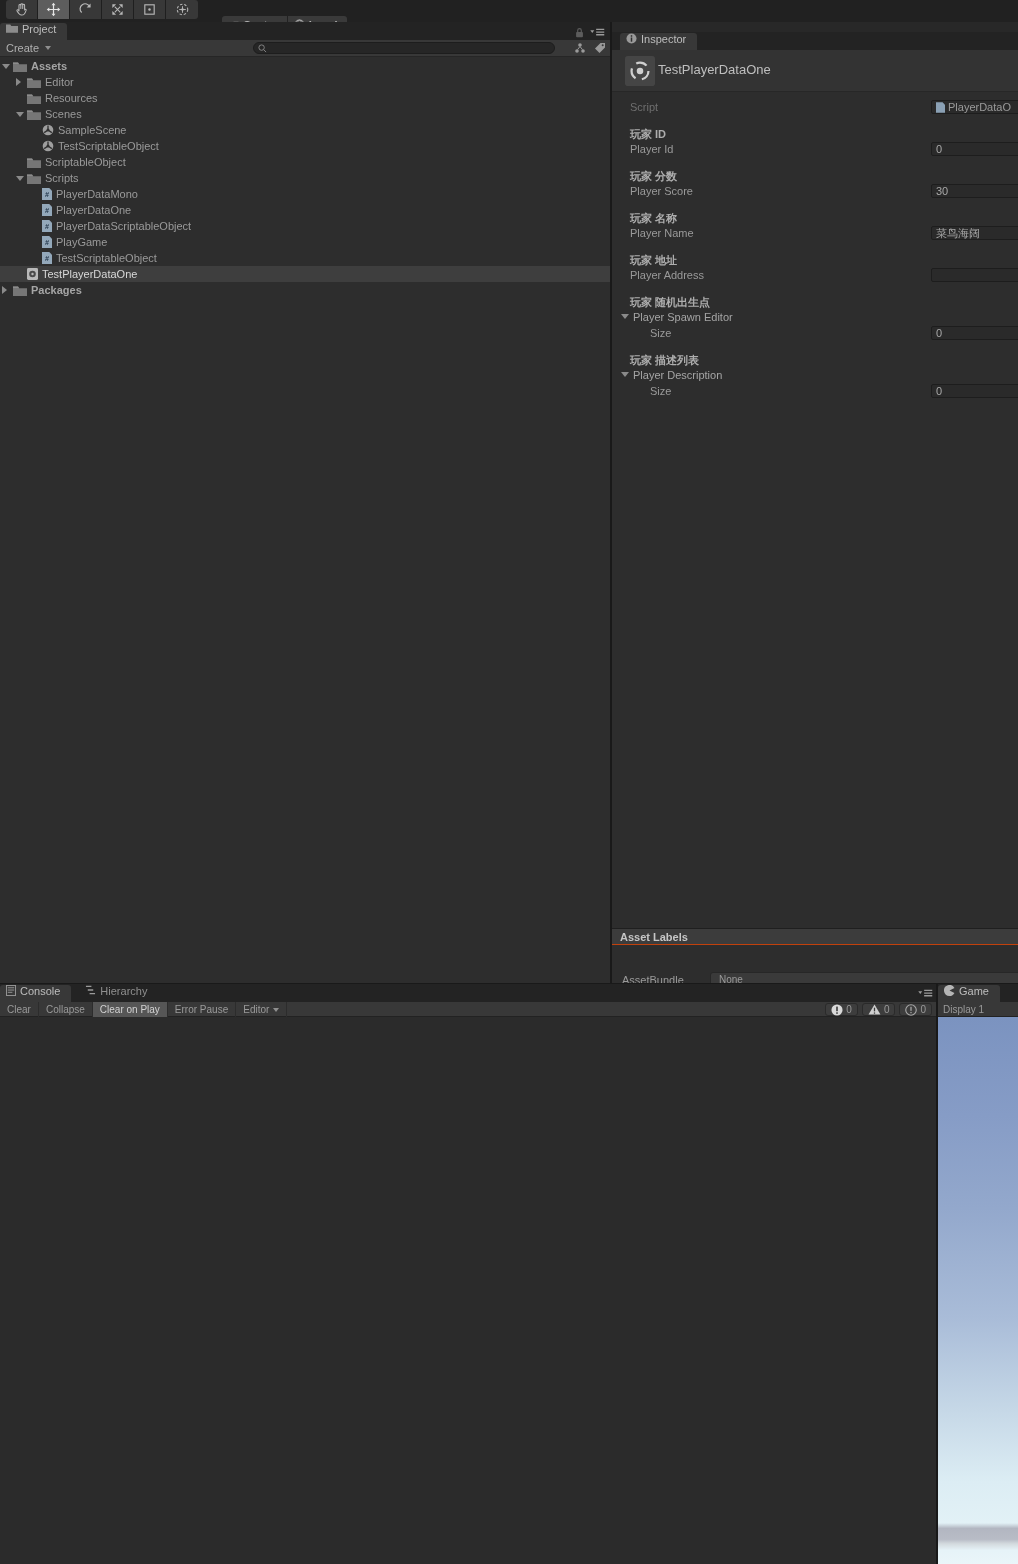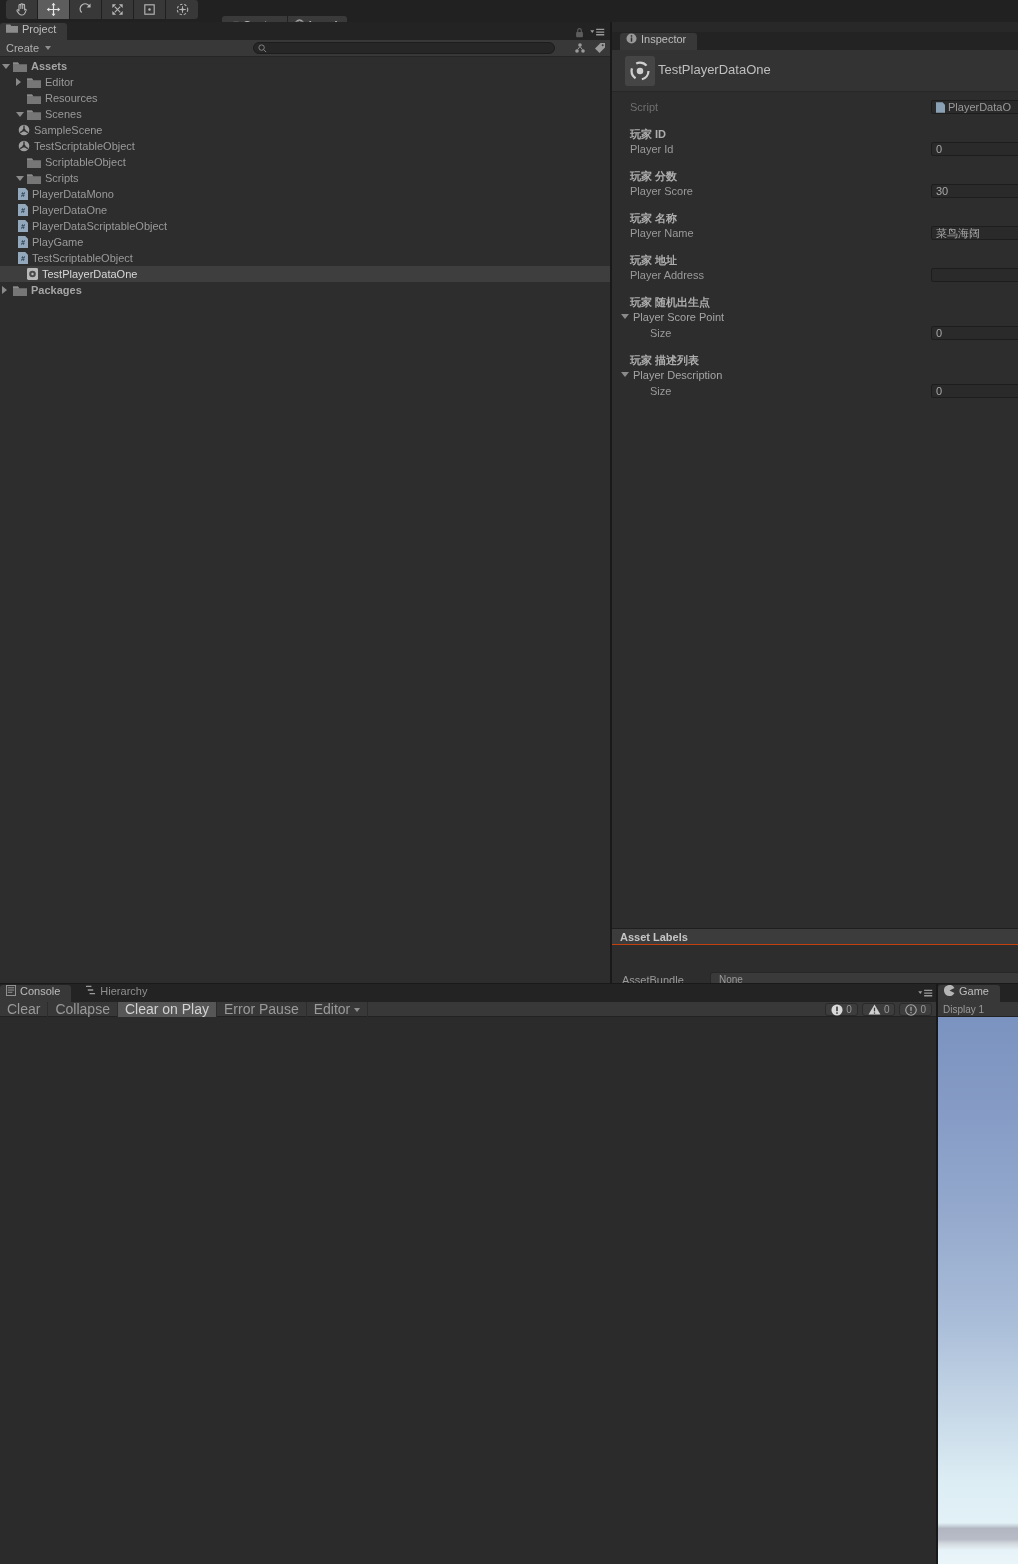--- a/index.html
+++ b/index.html
@@ -35,21 +35,21 @@
   .searchpill input { background:transparent; border:none; outline:none; color:#bbb; font-size:10px; width:100%; }
   .objbar-icons { position:absolute; right:4px; top:1px; display:flex; gap:8px; align-items:center; height:14px; }
   .ptab-icons { position:absolute; right:5px; top:5px; display:flex; gap:6px; align-items:center; }
 
   .tree { position:absolute; left:0; right:0; top:36px; bottom:0; overflow:hidden; }
   .trow { display:flex; align-items:center; height:16px; font-size:11px; color:#9a9a9a; white-space:nowrap; }
   .trow .slot { width:11px; display:flex; align-items:center; justify-content:flex-start; flex:none; }
   .trow .lbl { margin-left:4px; }
   .trow.bold .lbl { font-weight:bold; color:#a5a5a5; }
   .trow.sel { background:#3e3e3e; color:#d8d8d8; }
-  .d0 { padding-left:2px; } .d1 { padding-left:16px; } .d2 { padding-left:18px; }
+  .d0 { padding-left:2px; } .d1 { padding-left:16px; } .d2 { padding-left:42px; }
   .tri-d { width:0; height:0; border-left:4px solid transparent; border-right:4px solid transparent; border-top:5px solid #8a8a8a; }
   .tri-r { width:0; height:0; border-top:4px solid transparent; border-bottom:4px solid transparent; border-left:5px solid #8a8a8a; }
 
   
   .vdiv { position:absolute; left:610px; top:22px; width:2px; height:961px; background:#191919; }
   .hdiv { position:absolute; left:0; top:983px; width:1018px; height:1px; background:#191919; }
   .vdiv2 { position:absolute; left:936px; top:984px; width:2px; height:580px; background:#191919; }
 
   
   .inspector { position:absolute; left:612px; top:32px; width:452px; height:961px; background:#2d2d2d; overflow:hidden; }
@@ -74,21 +74,21 @@
     border-top:1px solid #1f1f1f; border-bottom:1px solid #c2410c; }
   .assetlabels span { position:absolute; left:8px; top:2px; font-weight:bold; color:#c6c6c6; }
   .abrow { position:absolute; left:0; right:0; top:940px; height:16px; }
   .abrow .ilabel { left:10px; }
   .abdrop { position:absolute; left:98px; right:-4px; top:0; height:15px; background:#3a3a3a;
     border:1px solid #272727; border-radius:3px; color:#9a9a9a; font-size:10px; padding:1px 0 0 8px; }
 
   
   .console { position:absolute; left:0; top:984px; width:938px; height:580px; background:#2b2b2b; }
   .cbar { position:absolute; left:0; right:0; top:18px; height:15px; background:#383838; border-bottom:1px solid #222; display:flex; }
-  .cbtn { height:15px; line-height:15px; padding:0 7px; font-size:14px; color:#9a9a9a; border-right:1px solid #2c2c2c; }
+  .cbtn { height:15px; line-height:15px; padding:0 7px; font-size:10px; color:#9a9a9a; border-right:1px solid #2c2c2c; }
   .cbtn.active { background:#565656; color:#d2d2d2; }
   .cbtn.drop { display:flex; align-items:center; gap:4px; }
   .ccounters { position:absolute; right:6px; top:1px; display:flex; gap:4px; }
   .badgebtn { display:flex; align-items:center; gap:3px; background:#3d3d3d; border:1px solid #2a2a2a;
     border-radius:3px; height:13px; padding:0 5px; font-size:10px; color:#9a9a9a; }
   .ccontent { position:absolute; left:0; right:0; top:34px; bottom:0; background:#2b2b2b; }
   .cmenu { position:absolute; right:5px; top:5px; }
 
   
   .game { position:absolute; left:938px; top:984px; width:96px; height:580px; background:#fef9c3; }
@@ -463,21 +463,21 @@
     <div class="irow">
       <span class="ilabel">Player Address</span>
       <div class="ifield"></div>
     </div>
 
     <div class="ihdr">
         <span>玩家 随机出生点</span>
       </div>
     <div class="ifold">
       <span class="tri-d"></span>
-      <span>Player Score Point</span>
+      <span>Player Spawn Editor</span>
     </div>
     <div class="irow">
       <span class="ilabel size">Size</span>
       <div class="ifield">0</div>
     </div>
 
     <div class="ihdr">
         <span>玩家 描述列表</span>
       </div>
     <div class="ifold">

